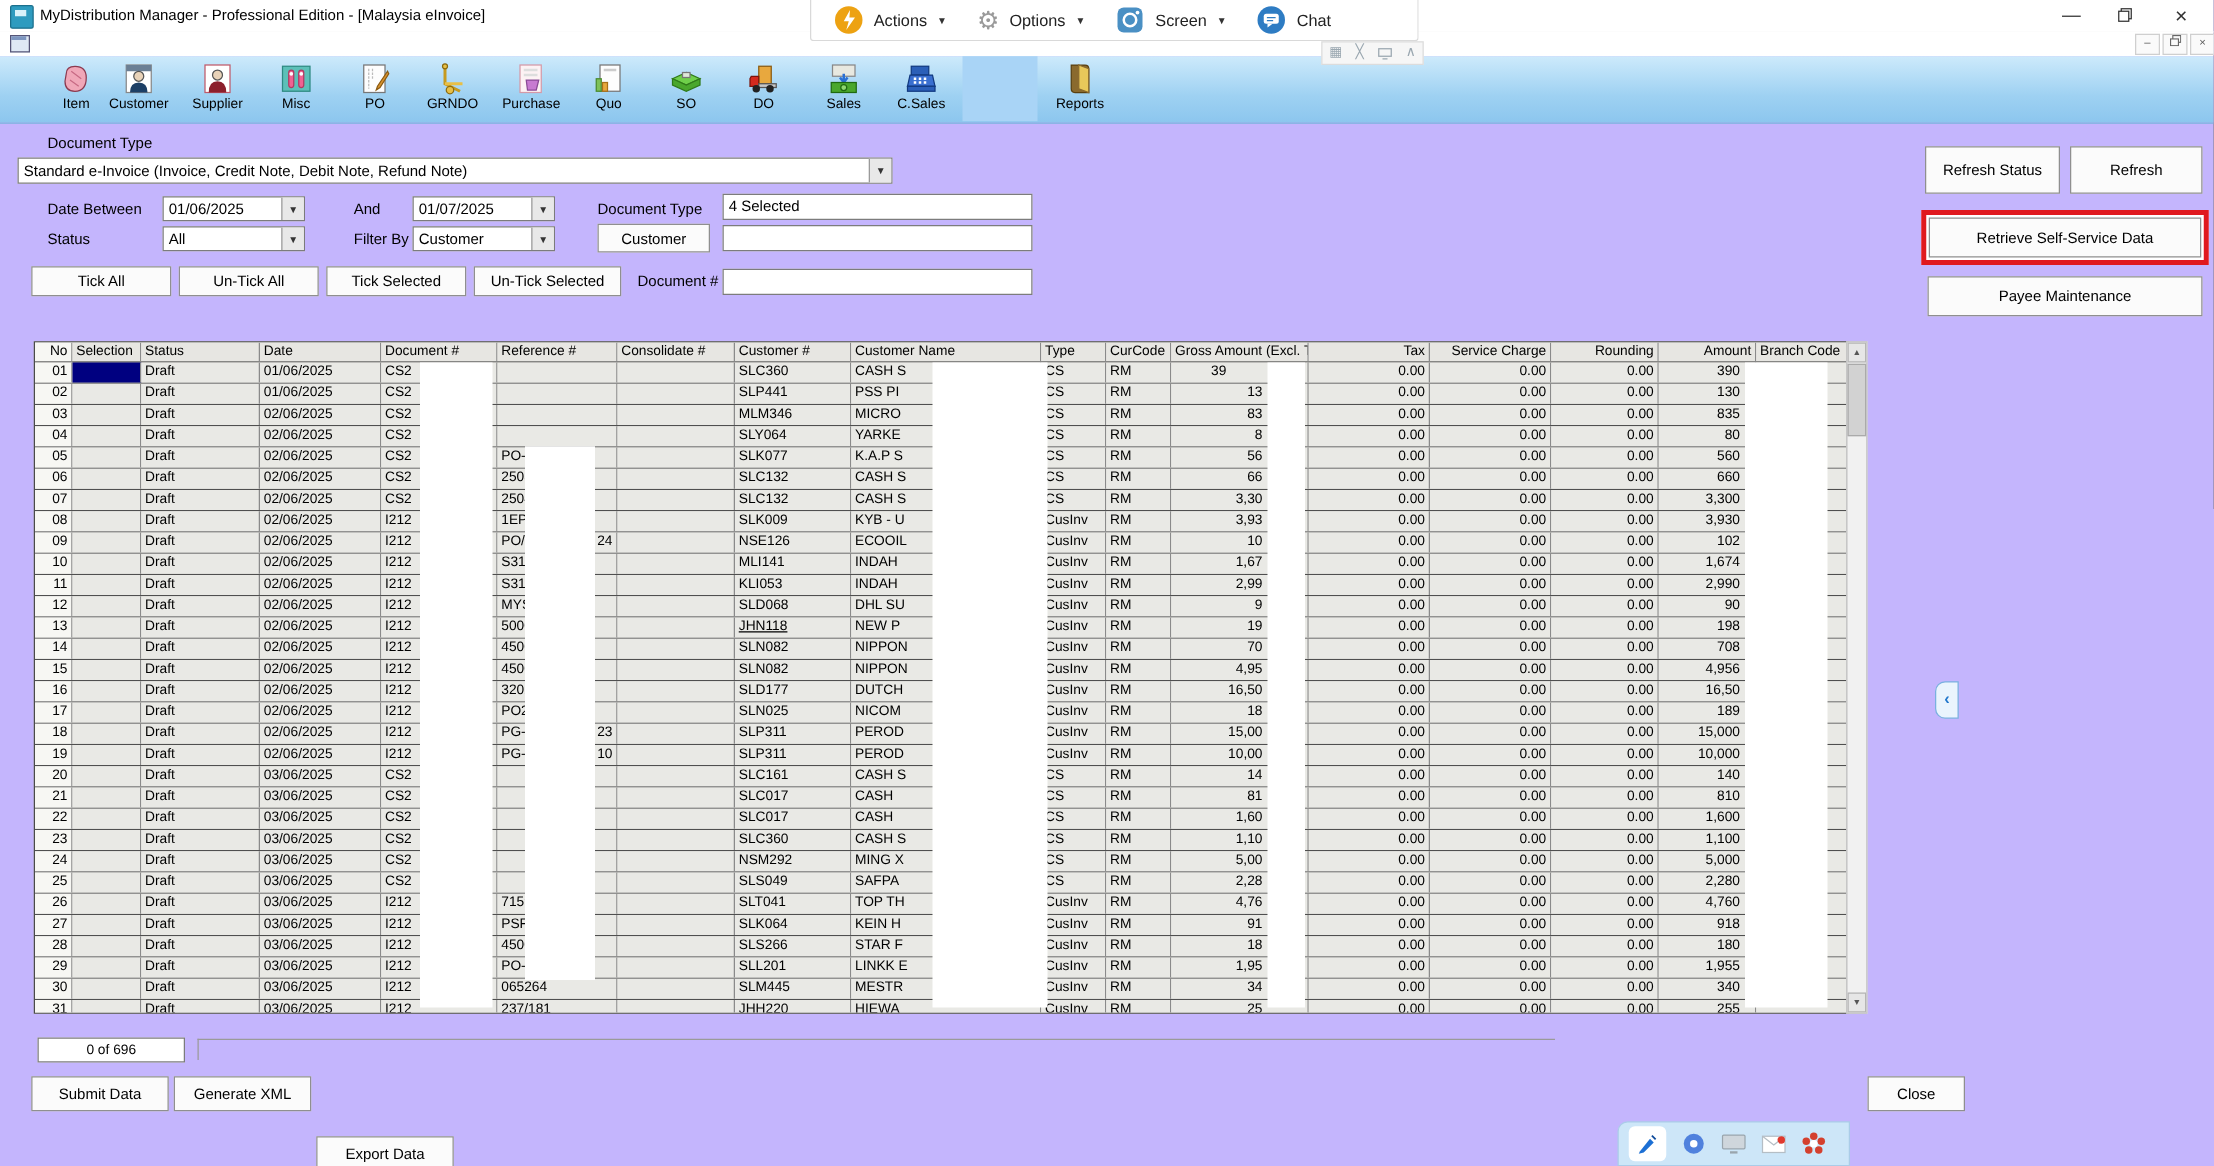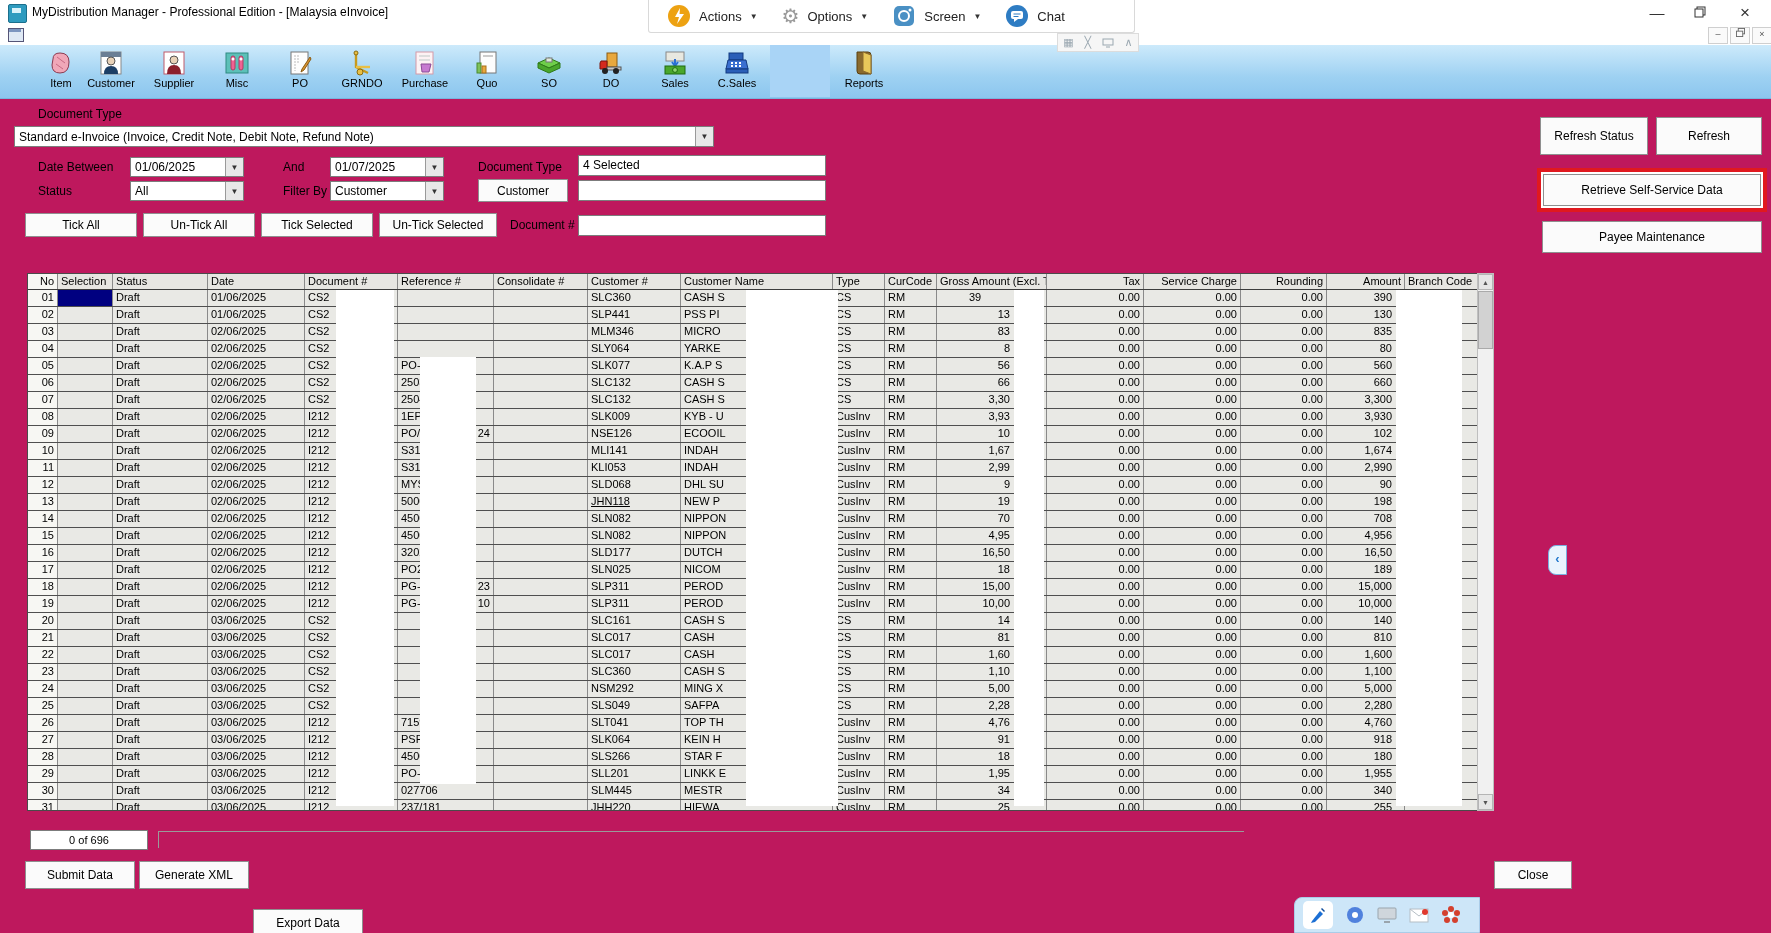--- a/index.html
+++ b/index.html
@@ -1,16 +1,16 @@
 <!DOCTYPE html>
 <html><head>
 <meta charset="utf-8">
 <style>
   html,body{margin:0;padding:0;background:#6b6b6b;}
-  #screen{position:relative;width:1771px;height:933px;background:#be185d;overflow:hidden;
+  #screen{position:relative;width:1771px;height:933px;background:#c4b5fd;overflow:hidden;
           font-family:"Liberation Sans",sans-serif;color:#000;}
   .abs{position:absolute;}
 
   
   #titlebar{left:0;top:0;width:1771px;height:25px;background:#ffffff;border-bottom:1px solid #ededed;}
   #app-icon{left:8px;top:4px;width:17px;height:17px;background:#2e9bbf;border:1px solid #1b6f8c;border-radius:2px;}
   #app-icon:after{content:"";position:absolute;left:3px;top:3px;width:9px;height:5px;background:#d9f2fa;}
   #title-text{left:32px;top:5px;font-size:12px;white-space:nowrap;}
   .wctl{top:0;width:34px;height:25px;text-align:center;line-height:25px;font-size:15px;color:#333;}
   
@@ -988,21 +988,21 @@
         <div class="gc num a-pad" style="width: 78px;">1,955</div>
         <div class="gc " style="width: 73px;"></div>
       </div>
       <div class="g-row">
         <div class="gc c-no" style="width: 30px;">30</div>
         <div class="gc c-sel" style="width: 55px;"></div>
         <div class="gc " style="width: 95px;">Draft</div>
         <div class="gc " style="width: 97px;">03/06/2025</div>
         <div class="gc " style="width: 93px;">I212</div>
         <div class="gc c-ref" style="width: 96px;">
-          <span>027706</span>
+          <span>065264</span>
           <span></span>
         </div>
         <div class="gc " style="width: 94px;"></div>
         <div class="gc " style="width: 93px;">SLM445</div>
         <div class="gc " style="width: 152px;">MESTR</div>
         <div class="gc " style="width: 52px;">CusInv</div>
         <div class="gc " style="width: 52px;">RM</div>
         <div class="gc num g-pad" style="width: 110px;">34</div>
         <div class="gc num" style="width: 97px;">0.00</div>
         <div class="gc num" style="width: 97px;">0.00</div>

